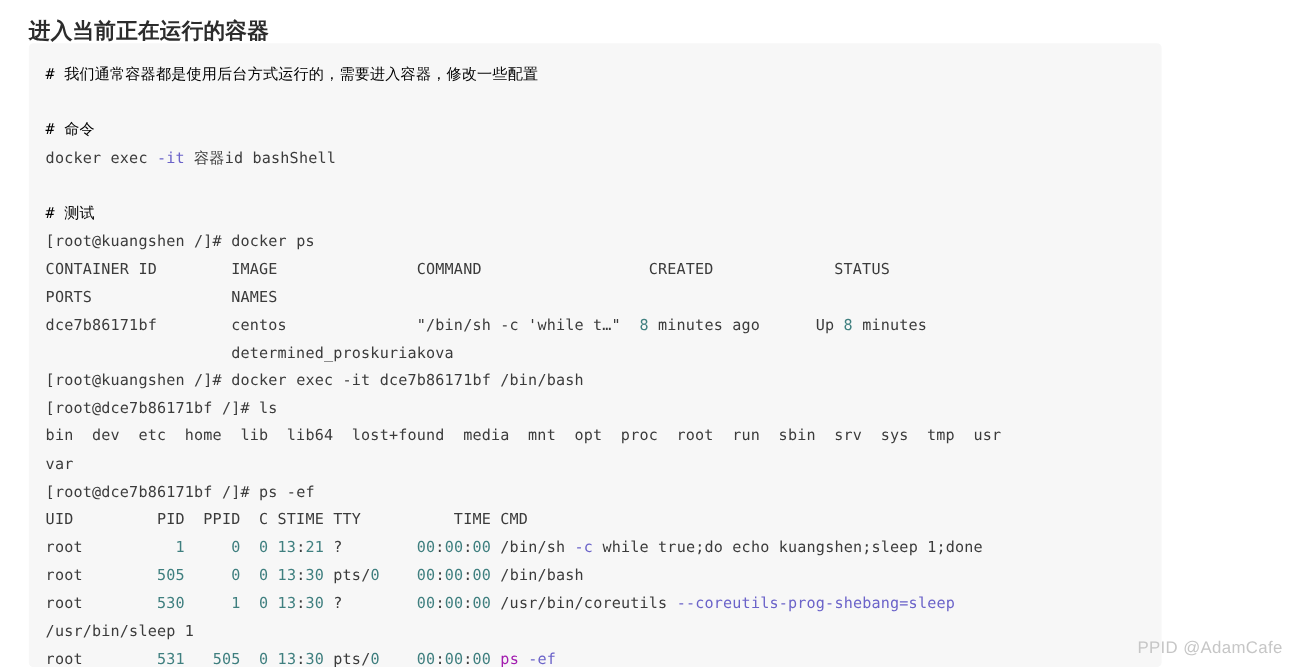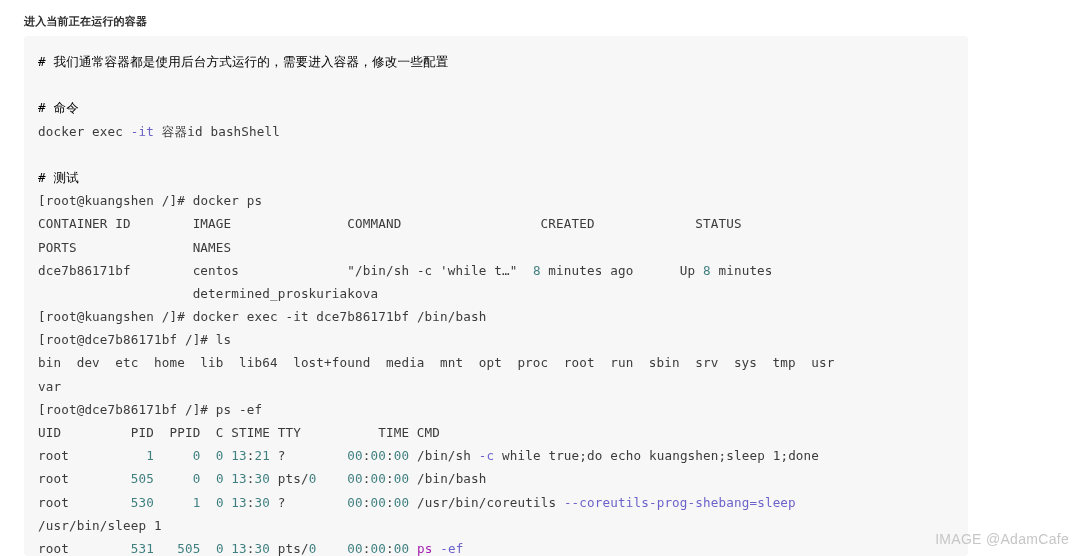--- a/index.html
+++ b/index.html
@@ -13,21 +13,21 @@
     position: relative;
     overflow: hidden;
     font-family: "Liberation Sans", sans-serif;
     -webkit-font-smoothing: antialiased;
   }
 
   #page-title {
     position: absolute;
     left: 24px;
     top: 3px;
-    font-size: 11px;
+    font-size: 18px;
     font-weight: bold;
     color: #2c2c2c;
     letter-spacing: 0.2px;
     line-height: 22px;
   }
 
   #code-block {
     position: absolute;
     left: 24px;
     top: 36px;
@@ -72,13 +72,13 @@
 </style>
 </head>
 <body>
 
 <h1 id="page-title">进入当前正在运行的容器</h1>
 
 <div id="code-block">
   <div class="code-lines" id="code-lines"><span class="ln"><span class="c-comment"># 我们通常容器都是使用后台方式运行的，需要进入容器，修改一些配置</span></span><span class="ln blank"></span><span class="ln"><span class="c-comment"># 命令</span></span><span class="ln"><span class="c-plain">docker exec </span><span class="c-flag">-it</span><span class="c-plain"> 容器id bashShell</span></span><span class="ln blank"></span><span class="ln"><span class="c-comment"># 测试</span></span><span class="ln"><span class="c-plain">[root@kuangshen /]# </span><span class="c-command">docker ps</span></span><span class="ln"><span class="c-plain">CONTAINER ID        IMAGE               COMMAND                  CREATED             STATUS</span></span><span class="ln"><span class="c-plain">PORTS               NAMES</span></span><span class="ln"><span class="c-plain">dce7b86171bf        centos              </span><span class="c-string">"/bin/sh -c 'while t…"</span><span class="c-plain">  </span><span class="c-num">8</span><span class="c-plain"> minutes ago      Up </span><span class="c-num">8</span><span class="c-plain"> minutes</span></span><span class="ln"><span class="c-plain">                    determined_proskuriakova</span></span><span class="ln"><span class="c-plain">[root@kuangshen /]# </span><span class="c-command">docker exec -it dce7b86171bf /bin/bash</span></span><span class="ln"><span class="c-plain">[root@dce7b86171bf /]# </span><span class="c-command">ls</span></span><span class="ln"><span class="c-plain">bin  dev  etc  home  lib  lib64  lost+found  media  mnt  opt  proc  root  run  sbin  srv  sys  tmp  usr</span></span><span class="ln"><span class="c-plain">var</span></span><span class="ln"><span class="c-plain">[root@dce7b86171bf /]# </span><span class="c-command">ps -ef</span></span><span class="ln"><span class="c-plain">UID         PID  PPID  C STIME TTY          TIME CMD</span></span><span class="ln"><span class="c-plain">root          </span><span class="c-num">1</span><span class="c-plain">     </span><span class="c-num">0</span><span class="c-plain">  </span><span class="c-num">0</span><span class="c-plain"> </span><span class="c-num">13</span><span class="c-plain">:</span><span class="c-num">21</span><span class="c-plain"> ?        </span><span class="c-num">00</span><span class="c-plain">:</span><span class="c-num">00</span><span class="c-plain">:</span><span class="c-num">00</span><span class="c-plain"> /bin/sh </span><span class="c-flag">-c</span><span class="c-plain"> </span><span class="c-keyword">while</span><span class="c-plain"> </span><span class="c-keyword">true</span><span class="c-plain">;do </span><span class="c-keyword">echo</span><span class="c-plain"> kuangshen;sleep </span><span class="c-plain">1</span><span class="c-plain">;done</span></span><span class="ln"><span class="c-plain">root        </span><span class="c-num">505</span><span class="c-plain">     </span><span class="c-num">0</span><span class="c-plain">  </span><span class="c-num">0</span><span class="c-plain"> </span><span class="c-num">13</span><span class="c-plain">:</span><span class="c-num">30</span><span class="c-plain"> pts/</span><span class="c-num">0</span><span class="c-plain">    </span><span class="c-num">00</span><span class="c-plain">:</span><span class="c-num">00</span><span class="c-plain">:</span><span class="c-num">00</span><span class="c-plain"> /bin/bash</span></span><span class="ln"><span class="c-plain">root        </span><span class="c-num">530</span><span class="c-plain">     </span><span class="c-num">1</span><span class="c-plain">  </span><span class="c-num">0</span><span class="c-plain"> </span><span class="c-num">13</span><span class="c-plain">:</span><span class="c-num">30</span><span class="c-plain"> ?        </span><span class="c-num">00</span><span class="c-plain">:</span><span class="c-num">00</span><span class="c-plain">:</span><span class="c-num">00</span><span class="c-plain"> /usr/bin/coreutils </span><span class="c-flag">--coreutils-prog-shebang=sleep</span></span><span class="ln"><span class="c-plain">/usr/bin/sleep </span><span class="c-plain">1</span></span><span class="ln"><span class="c-plain">root        </span><span class="c-num">531</span><span class="c-plain">   </span><span class="c-num">505</span><span class="c-plain">  </span><span class="c-num">0</span><span class="c-plain"> </span><span class="c-num">13</span><span class="c-plain">:</span><span class="c-num">30</span><span class="c-plain"> pts/</span><span class="c-num">0</span><span class="c-plain">    </span><span class="c-num">00</span><span class="c-plain">:</span><span class="c-num">00</span><span class="c-plain">:</span><span class="c-num">00</span><span class="c-plain"> </span><span class="c-ps">ps</span><span class="c-plain"> </span><span class="c-flag">-ef</span></span></div>
 </div>
 
-<div id="watermark">IMAGE @AdamCafe</div>
+<div id="watermark">PPID @AdamCafe</div>
 
 </body></html>

